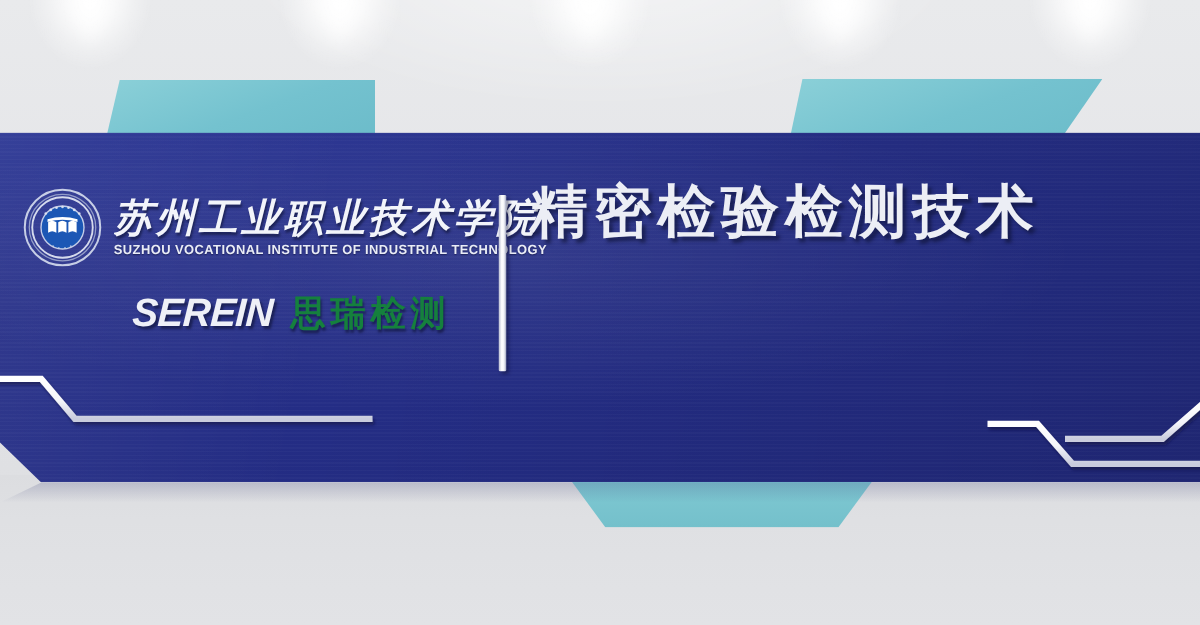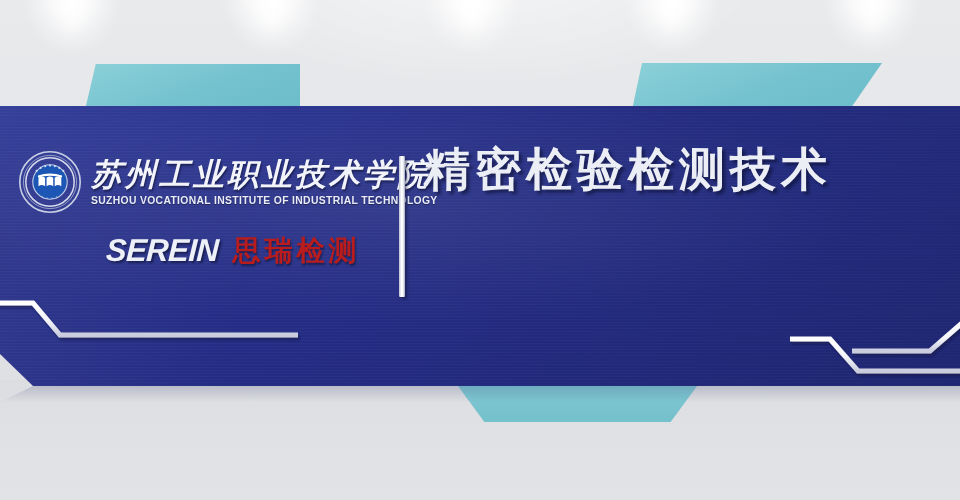--- a/index.html
+++ b/index.html
@@ -182,21 +182,21 @@
     color: #eef0f7;
     letter-spacing: -0.5px;
     font-style: italic;
     transform: skewX(-3deg) scaleY(1.02);
     text-shadow: 2px 2px 2px rgba(10,12,40,0.55);
   }
   .serein-cn {
     font-family: "Liberation Serif", "DejaVu Serif", serif;
     font-size: 28px;
     font-weight: 700;
-    color: #b91c1c;
+    color: #15803d;
     letter-spacing: 4px;
     text-shadow: 1px 2px 2px rgba(10,12,40,0.55);
   }
 
   .divider {
     position: absolute;
     left: 399px;
     top: 48px;
     width: 6px;
     height: 141px;

